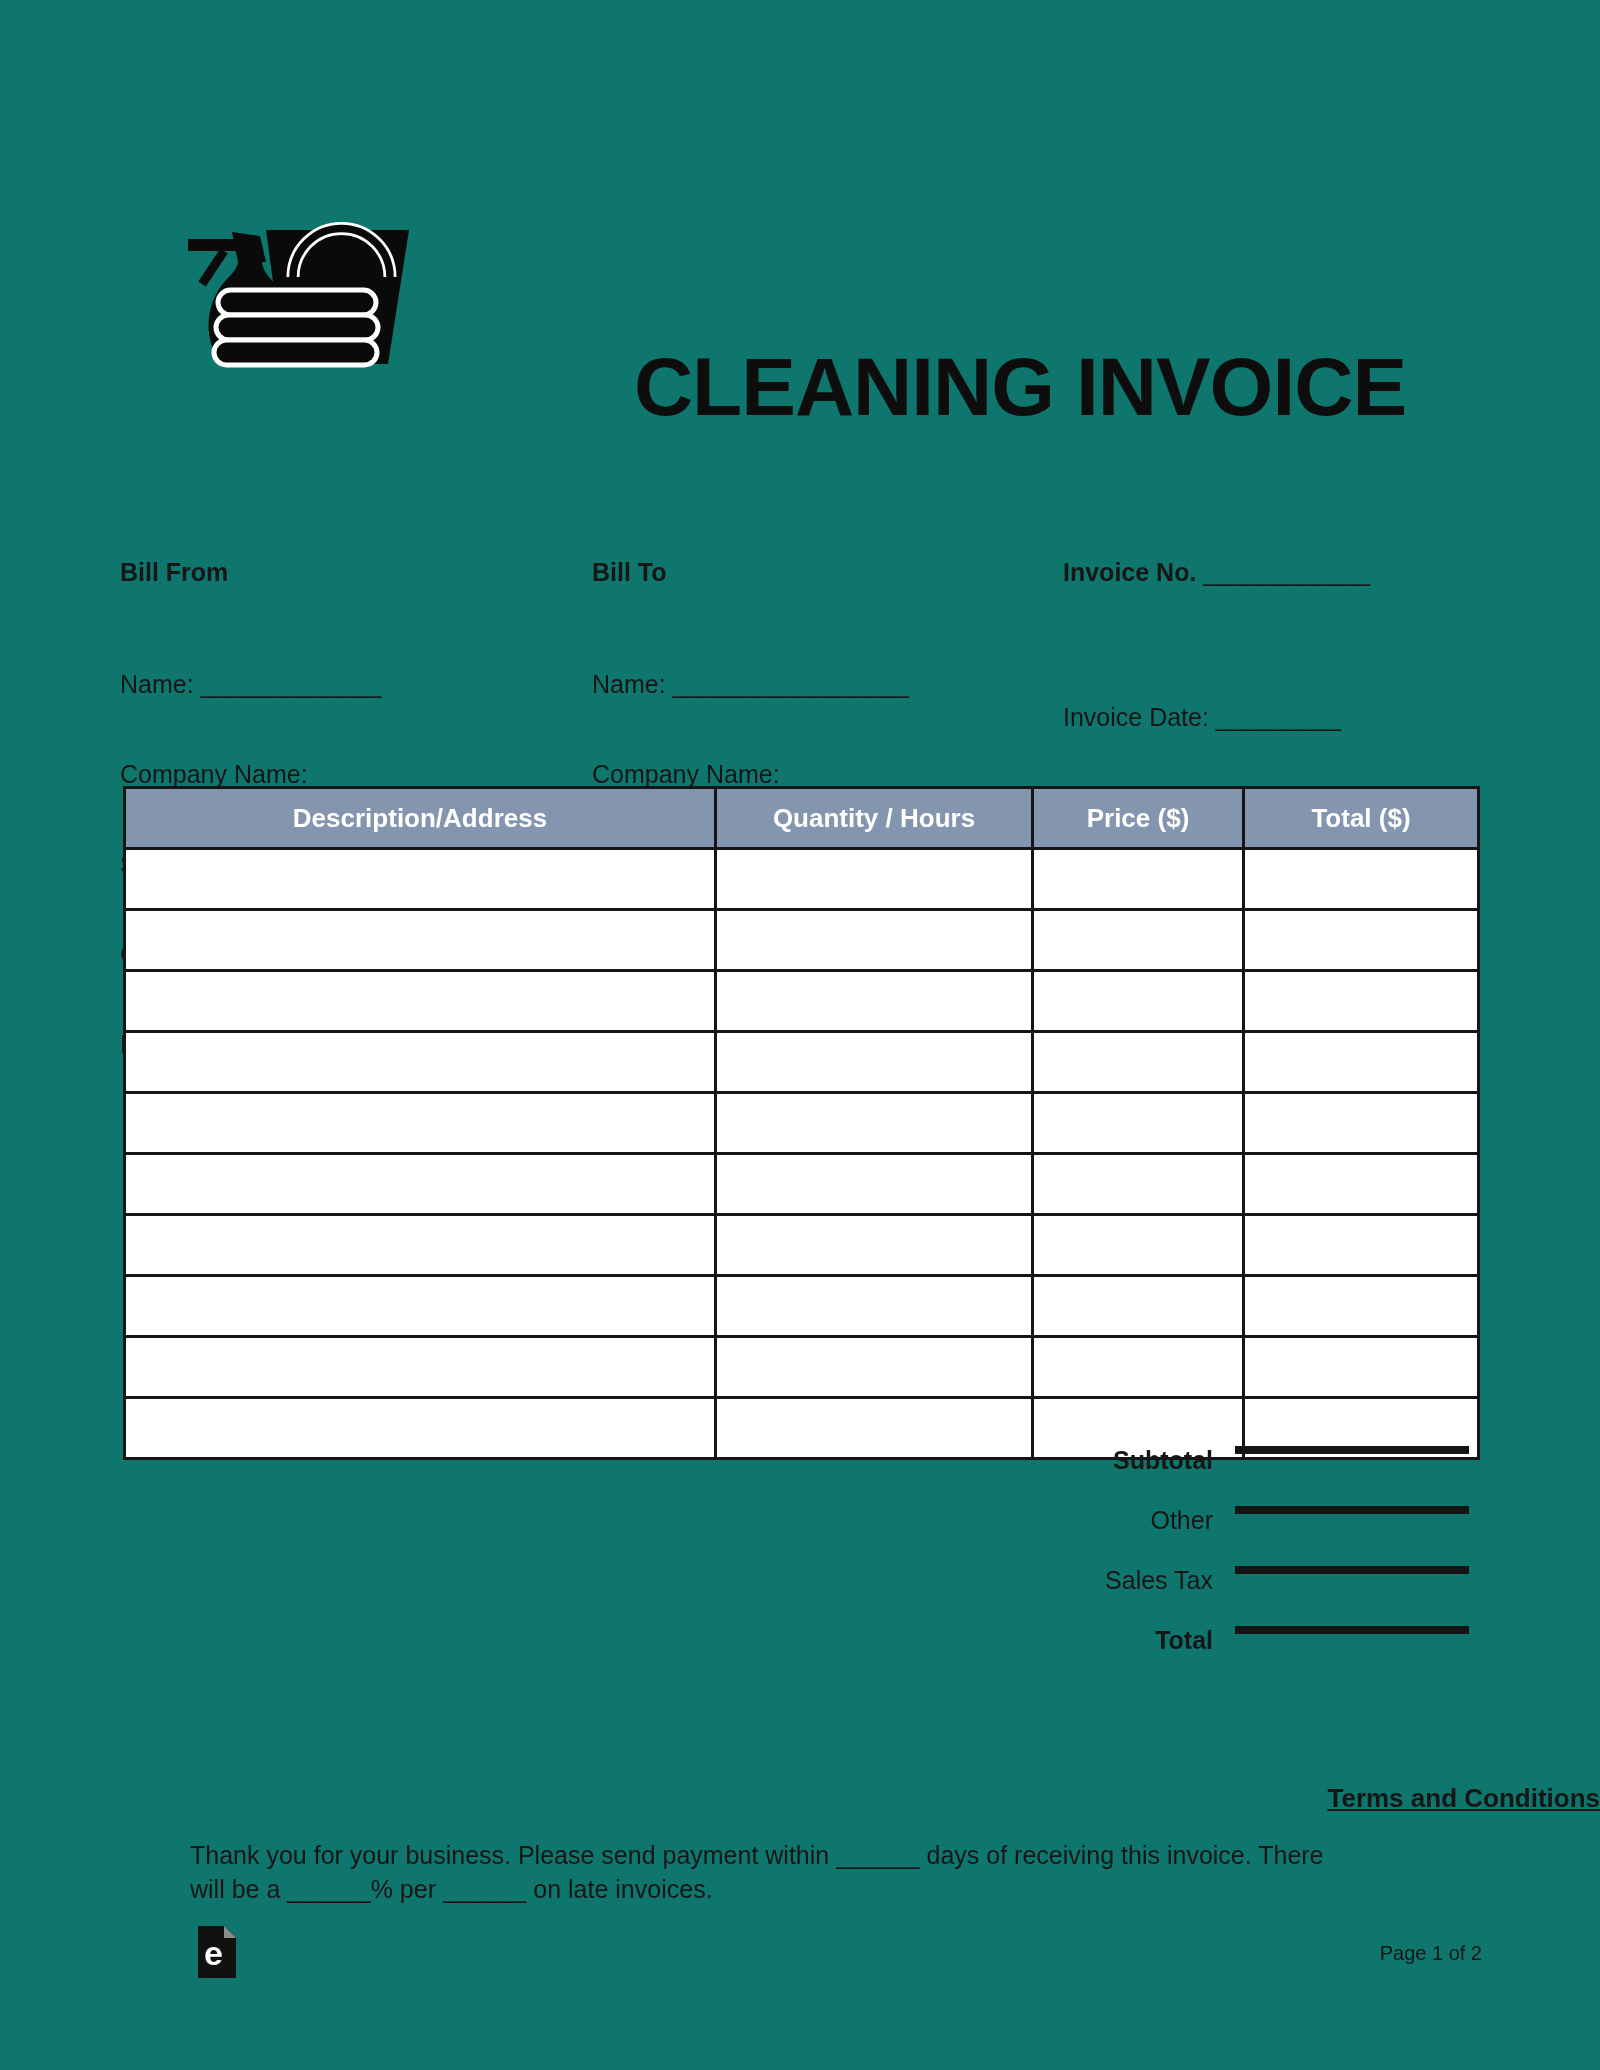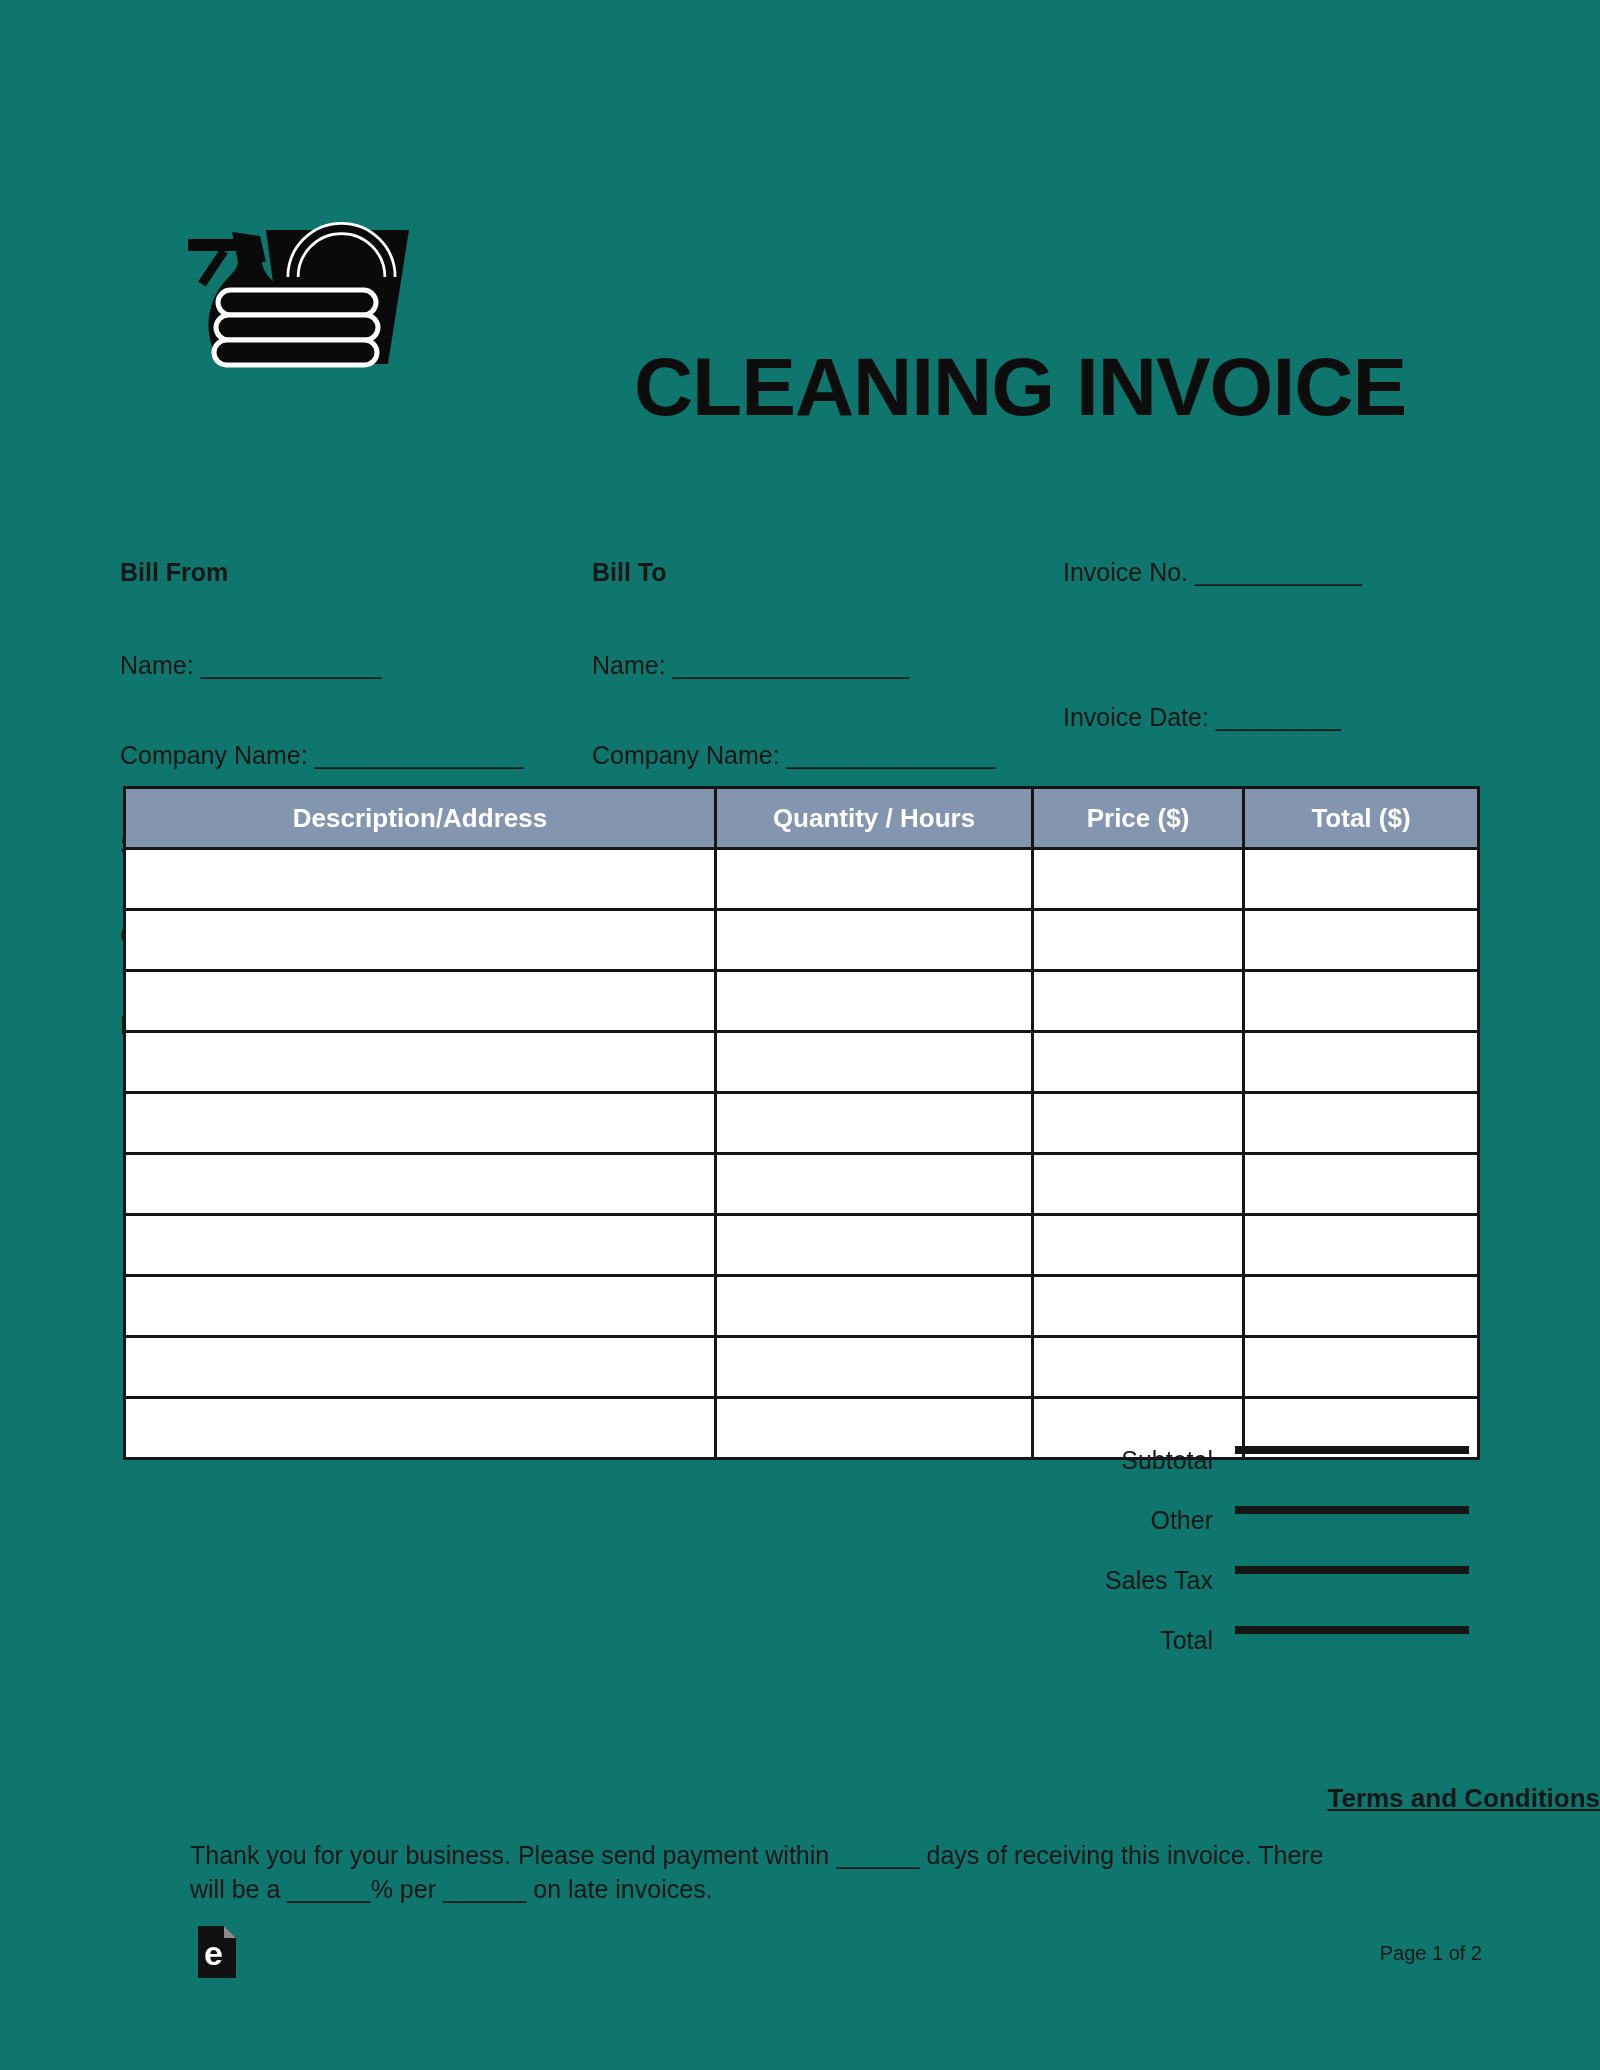--- a/index.html
+++ b/index.html
@@ -12,24 +12,24 @@
   
   .title {
     position:absolute; left:520px; top:340px; width:1000px; text-align:center;
     font-size:82px; font-weight:bold; color:#0d0d0d; letter-spacing:-1px; white-space:nowrap;
   }
   
   .info-col { position:absolute; top:497px; font-size:25px; line-height:30px; white-space:pre; }
   .col-bill-from { left:120px; }
   .col-bill-to   { left:592px; }
   .col-meta      { left:1063px; }
-  .col-heading { font-weight:bold; margin-bottom:3px; }
+  .col-heading { font-weight:bold; margin-bottom:22px; }
   .meta-line2 { margin-top:55px; }
   .meta-line3 { margin-top:30px; }
-  .bold { font-weight:normal; }
+  .bold { font-weight:bold; }
   
   .items-table {
     position:absolute; left:123px; top:786px; width:1354px;
     border-collapse:collapse; table-layout:fixed;border-radius:14px;
   }
   .items-table th, .items-table td { border:3px solid #151515; padding:0; }
   .items-table th {
     height:58px; background:var(--header-bg, #8495AF); color:#ffffff;
     font-size:26px; font-weight:bold; text-align:center; vertical-align:middle;
   }

